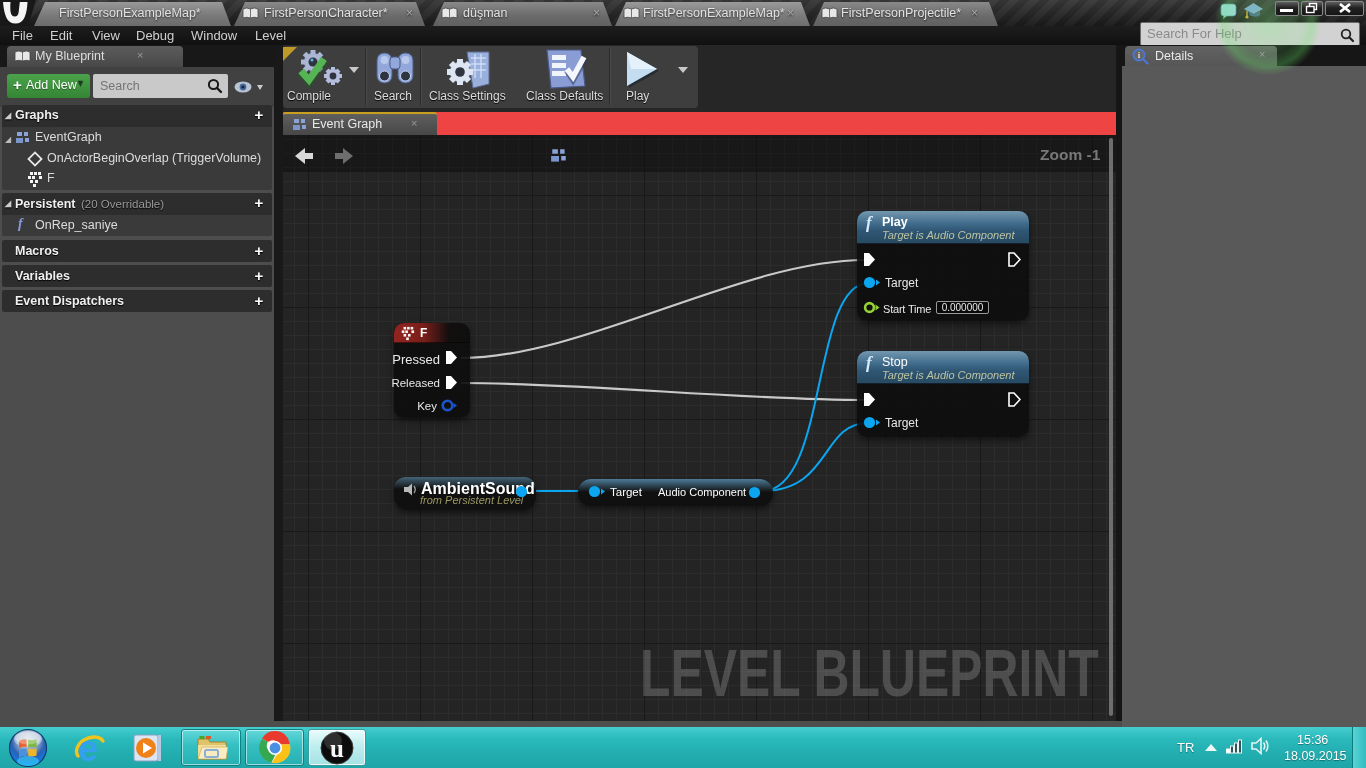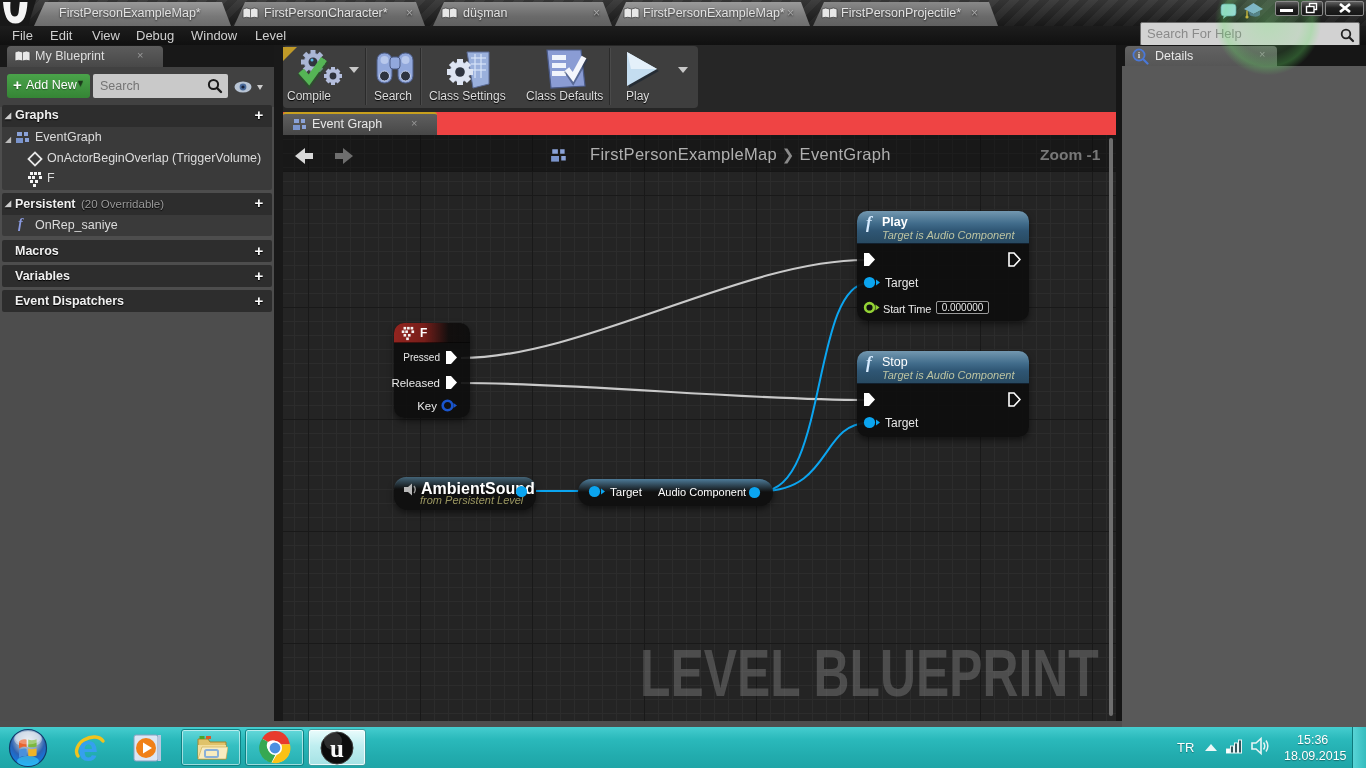--- a/index.html
+++ b/index.html
@@ -28,21 +28,21 @@
 
 #menubar { left:0; top:26px; width:1366px; height:19px; background:linear-gradient(#1d1d1d,#101010); }
 .mitem { position:absolute; top:28px; color:#cfcfcf; font-size:13px; }
 #helpsearch { left:1140px; top:22px; width:220px; height:24px; background:#d2d2d2;
   border:1px solid #6a6a6a; border-radius:2px; color:#8a8a8a; font-size:13px;
   line-height:22px; padding-left:6px; }
 
 
 #leftpanel { left:0; top:45px; width:274px; height:682px; background:#4d4d4d; }
 #lp-tabrow { left:0; top:0; width:274px; height:22px; background:#181818; }
-#lp-tab { left:7px; top:1px; width:156px; height:21px; background:linear-gradient(#5c5c5c,#484848);
+#lp-tab { left:7px; top:1px; width:176px; height:21px; background:linear-gradient(#5c5c5c,#484848);
   border-radius:4px 4px 0 0; color:#dedede; font-size:12.5px; }
 #lp-toolbar { left:0; top:22px; width:274px; height:40px; background:#414141; }
 #addnew { left:7px; top:29px; width:83px; height:24px; border-radius:3px;
   background:linear-gradient(#4aa34a,#358535); color:#fff; font-size:12.5px;
   text-shadow:0 1px 1px rgba(0,0,0,.4); }
 #lp-search { left:93px; top:29px; width:135px; height:24px; background:#c9c9c9;
   border-radius:2px; color:#757575; font-size:12.5px; line-height:24px; padding-left:7px; }
 .sect { left:2px; width:270px; background:#2d2d2d; color:#f0f0f0; font-weight:bold;
   font-size:12.5px; border-radius:2px 2px 0 0; text-shadow:0 1px 1px #000; }
 .sect .plus { position:absolute; right:5px; top:2px; width:16px; height:16px;
@@ -393,21 +393,20 @@
   <svg class="abs" style="left:10px;top:12px" width="62" height="18" viewBox="0 0 62 18">
     <path d="M2 9 L12 1 L12 6 L20 6 L20 12 L12 12 L12 17 Z" fill="#d8d8d8"></path>
     <path d="M60 9 L50 1 L50 6 L42 6 L42 12 L50 12 L50 17 Z" fill="#6e6e6e"></path>
     </svg>
   <svg class="abs" style="left:267px;top:13px" width="18" height="16" viewBox="0 0 16 14">
     <rect x="2" y="1" width="5" height="4" fill="#8aa2d8"></rect>
       <rect x="9" y="1" width="4" height="4" fill="#8aa2d8"></rect>
     <rect x="1" y="7" width="7" height="5" fill="#7a94cc"></rect>
       <rect x="10" y="7" width="4" height="4" fill="#8aa2d8"></rect>
     </svg>
-  <div class="abs" id="crumb">FirstPersonExampleMap <span style="color:#8a8a8a;font-size:15px">❯</span> EventGraph</div>
   <div class="abs" id="zoomtxt">Zoom -1</div>
 
   <svg class="abs" style="left:0;top:0" width="833" height="586" viewBox="0 0 833 586">
     <path d="M178 223 C 300 223, 460 125, 582 125" fill="none" stroke="#c9c9c9" stroke-width="2.2"></path>
     <path d="M178 248 C 300 248, 460 265, 582 265" fill="none" stroke="#c9c9c9" stroke-width="2.2"></path>
     <path d="M246 356 L 312 356" fill="none" stroke="#0ba5f0" stroke-width="2"></path>
     <path d="M479 356 C 545 356, 528 150, 585 148" fill="none" stroke="#0ba5f0" stroke-width="2"></path>
     <path d="M479 356 C 548 356, 538 288, 585 288" fill="none" stroke="#0ba5f0" stroke-width="2"></path>
   </svg>
 
@@ -421,21 +420,21 @@
         <rect x="2" y="5" width="3" height="3"></rect>
             <rect x="6" y="5" width="3" height="3"></rect>
             <rect x="13" y="5" width="3" height="3"></rect>
         <rect x="4" y="9" width="3" height="3"></rect>
             <rect x="9" y="9" width="3" height="3"></rect>
         <rect x="7" y="13" width="3" height="3"></rect>
           </g>
         </svg>
       <span style="position:absolute;left:26px;top:3px;color:#fff;font-weight:bold;font-size:12px">F</span>
     </div>
-    <div class="pinlbl" style="right:30px;top:29px;font-size:10px">Pressed</div>
+    <div class="pinlbl" style="right:30px;top:29px;font-size:13px">Pressed</div>
     <svg style="position:absolute;right:12px;top:27px" width="13" height="15" viewBox="0 0 13 15">
         <path d="M1 1 L6 1 L12 7.5 L6 14 L1 14 Z" fill="#fff"></path>
       </svg>
     <div class="pinlbl" style="right:30px;top:54px;font-size:11.5px">Released</div>
     <svg style="position:absolute;right:12px;top:52px" width="13" height="15" viewBox="0 0 13 15">
         <path d="M1 1 L6 1 L12 7.5 L6 14 L1 14 Z" fill="#fff"></path>
       </svg>
     <div class="pinlbl" style="right:33px;top:77px;font-size:11.5px">Key</div>
     <svg style="position:absolute;right:13px;top:76px" width="16" height="13" viewBox="0 0 16 13">
         <circle cx="6.5" cy="6.5" r="4.8" fill="none" stroke="#1a55cc" stroke-width="2.6"></circle>

